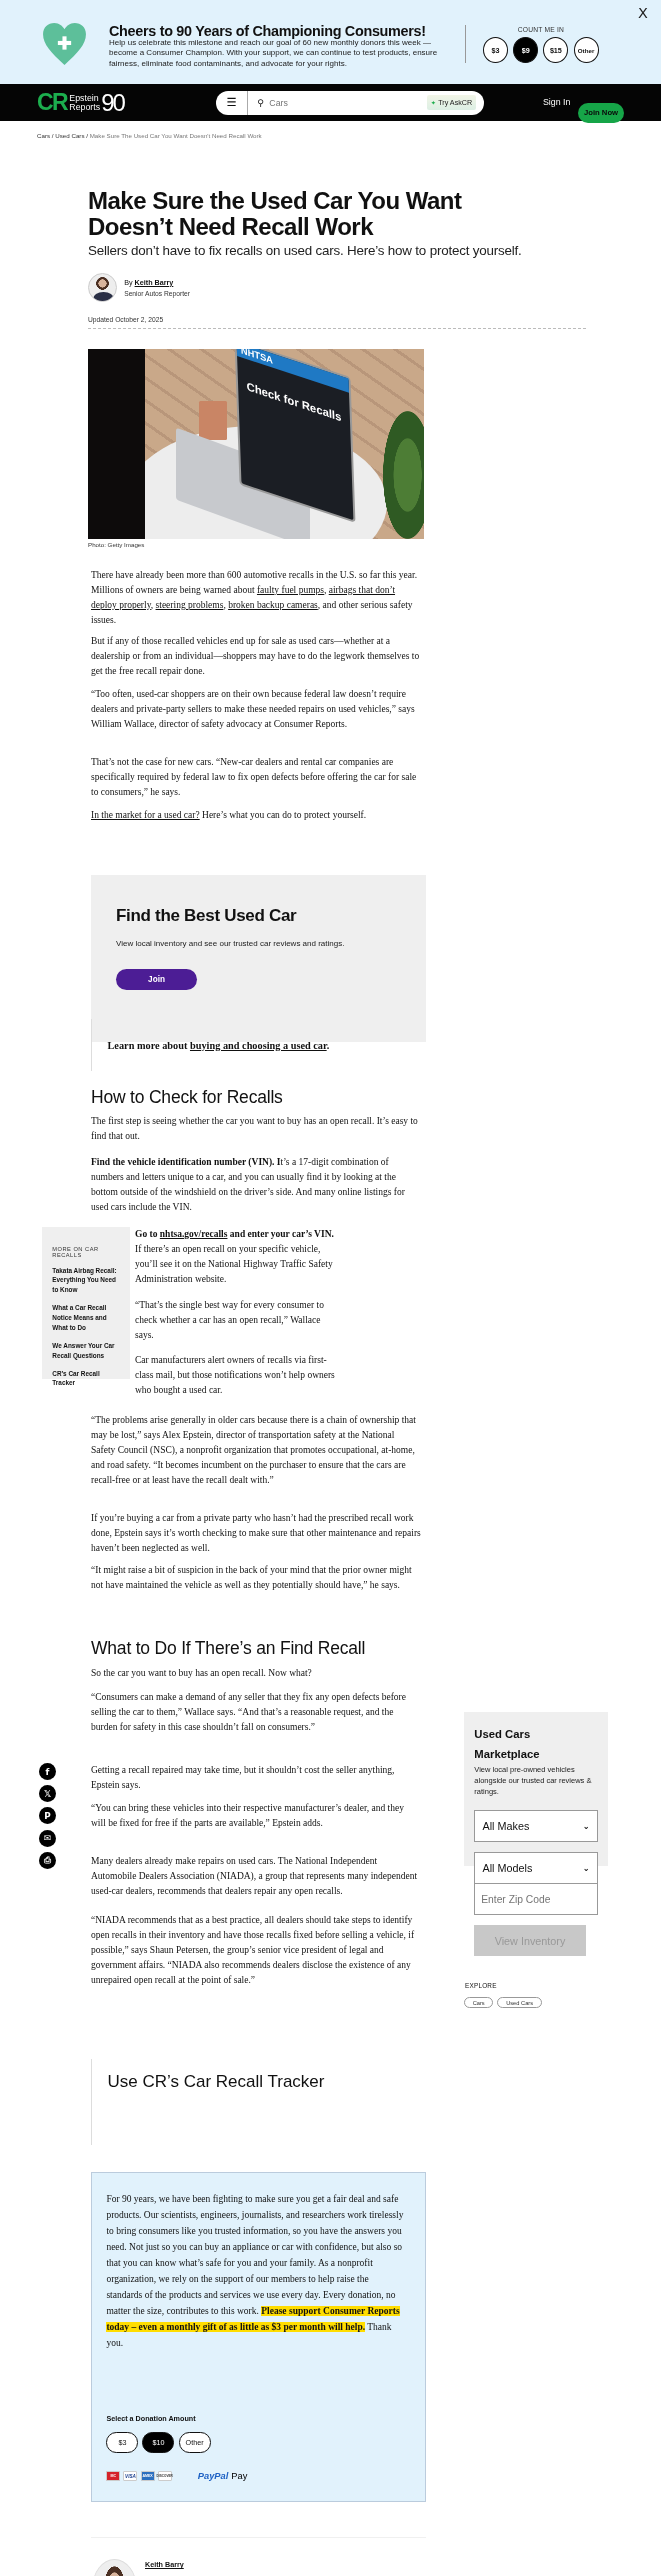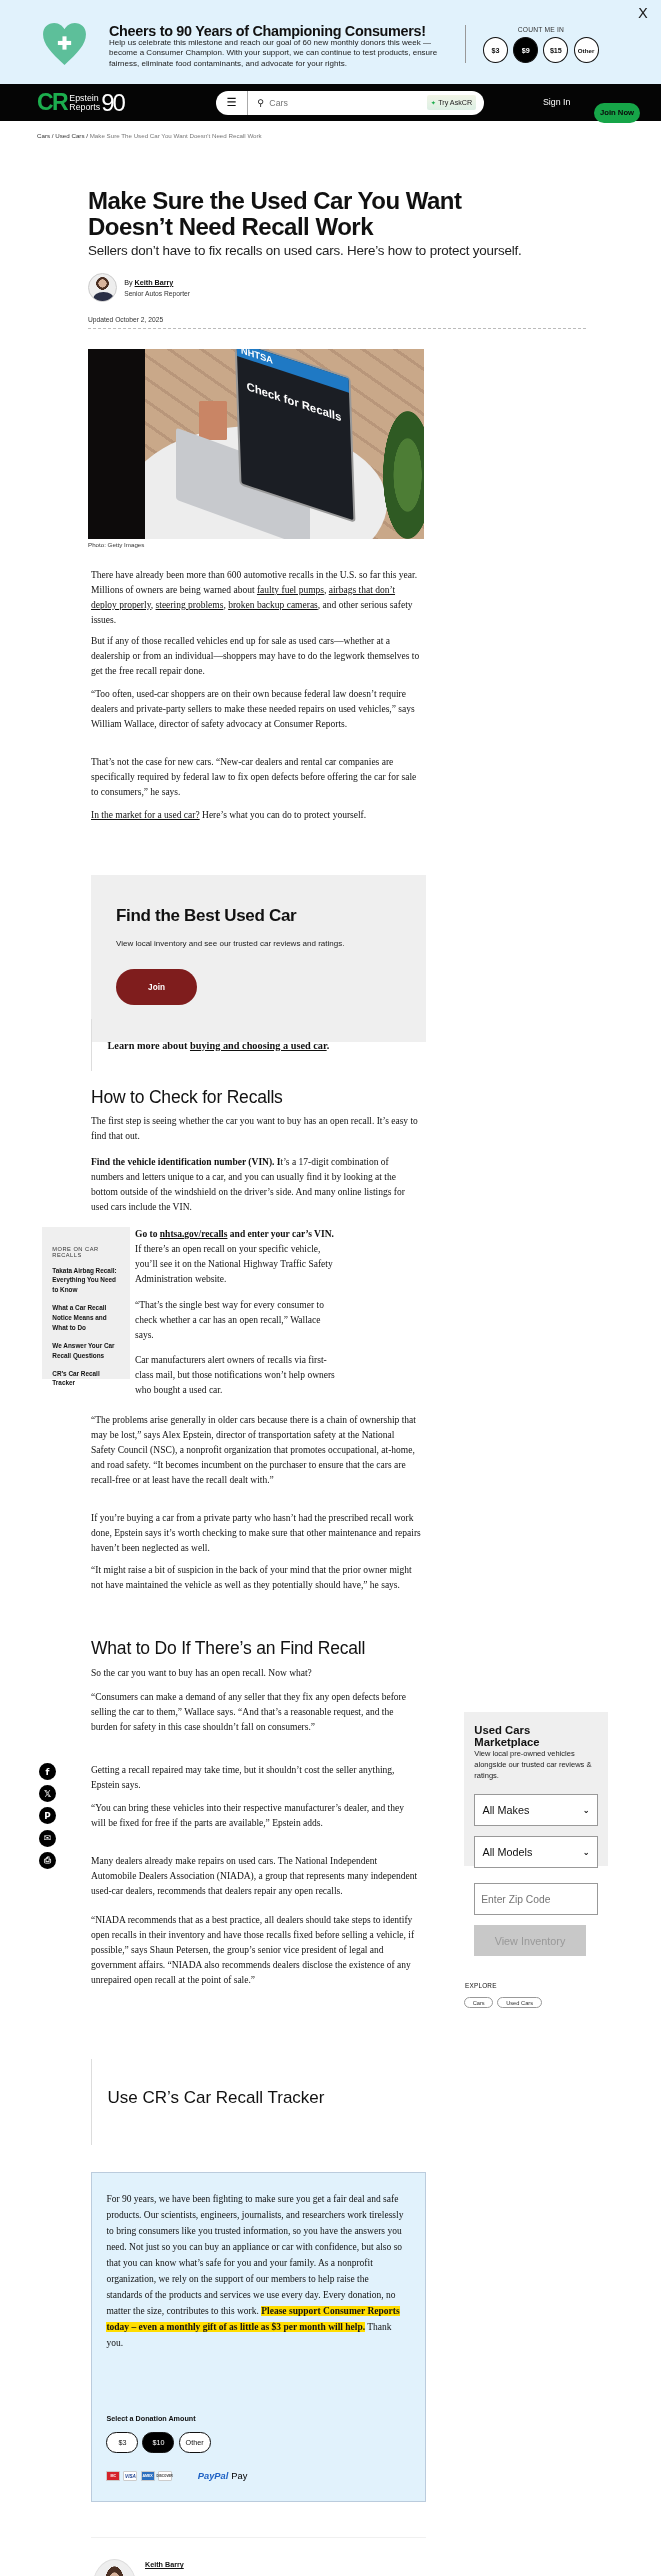--- a/index.html
+++ b/index.html
@@ -26,21 +26,21 @@
   .logo .cr { font-size: 23px; font-weight: 900; color: #1cae4e; letter-spacing: -1.5px; }
   .logo .words { color: #fff; font-size: 8.8px; line-height: 8.2px; margin-left: 2.1px; }
   .logo .ninety { color: #fff; font-size: 24px; font-weight: 300; margin-left: 1px; letter-spacing: -2.1px; }
   .searchbar { position: absolute; left: 216px; top: 6.7px; width: 268px; height: 24px; background: #fff; border-radius: 12px; display: flex; align-items: center; }
   .searchbar .menu { width: 32px; height: 100%; display: flex; align-items: center; justify-content: center; border-right: 0.5px solid #aaa; font-size: 11.3px; cursor: pointer; }
   .searchbar .mag { margin-left: 9.3px; font-size: 9.3px; font-family: "DejaVu Sans", sans-serif; }
   .searchbar input { border: none; outline: none; font-size: 8.8px; margin-left: 5.2px; width: 144px; font-family: "Liberation Sans", sans-serif; color: #888; background: transparent; }
   .searchbar .askcr { position: absolute; right: 8.2px; top: 4.1px; height: 15.5px; padding: 0 3.6px; background: linear-gradient(180deg, #f2f5e7, #dcefe4); border-radius: 2.1px; display: flex; align-items: center; font-size: 7.2px; color: #222; cursor: pointer; }
   .searchbar .askcr .spark { color: #1cae4e; margin-right: 2.1px; font-size: 6.2px; }
   .signin { position: absolute; left: 543px; top: 13.4px; color: #fff; font-size: 8.8px; cursor: pointer; text-align: center; }
-  .joinbtn { position: absolute; left: 578px; top: 18.5px; width: 46px; height: 20.6px; border-radius: 10.3px; background: #16a548; color: #0a0a0a; font-weight: bold; font-size: 7.7px; display: flex; align-items: center; justify-content: center; cursor: pointer; margin-left: 16px; }
+  .joinbtn { position: absolute; left: 578px; top: 18.5px; width: 46px; height: 20.6px; border-radius: 10.3px; background: #16a548; color: #0a0a0a; font-weight: bold; font-size: 7.7px; display: flex; align-items: center; justify-content: center; cursor: pointer; }
 
   
   .breadcrumb { position: absolute; left: 37px; top: 132px; font-size: 6.2px; color: #333; }
   .breadcrumb .cur { color: #777; }
 
   
   .h1 { position: absolute; left: 88px; top: 188px; width: 422px; font-size: 24px; line-height: 26px; font-weight: 900; letter-spacing: -0.5px; }
   .dek { position: absolute; left: 88px; top: 243px; width: 464px; font-size: 13.4px; color: #222; font-weight: 300; letter-spacing: -0.2px; }
   .author-row { position: absolute; left: 88px; top: 273px; display: flex; align-items: center; }
   .avatar-sm { width: 29px; height: 29px; border-radius: 50%; background: radial-gradient(circle at 50% 35%, #d8b49c 0 18%, #4a2f22 19% 28%, #eee 29% 100%); position: relative; overflow: hidden; border: 0.5px solid #ccc; }
@@ -66,53 +66,53 @@
 
   
   .p { position: absolute; left: 91px; width: 330px; font-family: "Liberation Serif", serif; font-size: 9.5px; line-height: 15px; color: #111; }
   .p a { text-decoration: underline; }
   .p b { font-weight: bold; }
 
   
   .promo { position: absolute; left: 91px; top: 875px; width: 335px; height: 167px; background: #efefef; }
   .promo .t { position: absolute; left: 25px; top: 31px; font-size: 17px; font-weight: bold; letter-spacing: -0.3px; }
   .promo .d { position: absolute; left: 25px; top: 64px; font-size: 8px; color: #222; }
-  .promo .btn { position: absolute; left: 25px; top: 94px; width: 81px; height: 36px; background: #7f1d1d; border-radius: 19px; color: #fff; font-weight: bold; font-size: 8.2px; display: flex; align-items: center; justify-content: center; cursor: pointer; }
+  .promo .btn { position: absolute; left: 25px; top: 94px; width: 81px; height: 21px; background: #4c1d95; border-radius: 19px; color: #fff; font-weight: bold; font-size: 8.2px; display: flex; align-items: center; justify-content: center; cursor: pointer; }
 
   .learnmore { position: absolute; left: 91px; top: 1019px; width: 335px; height: 52px; border-left: 1.5px solid #ddd; }
   .learnmore .txt { position: absolute; left: 15.5px; top: 20.6px; font-family: "Liberation Serif", serif; font-weight: bold; font-size: 10.3px; }
   .learnmore .txt a { text-decoration: underline; }
 
   .h2 { position: absolute; left: 91px; font-size: 17.5px; font-weight: 300; color: #111; letter-spacing: -0.2px; }
 
   
   .related { position: absolute; left: 42px; top: 1227px; width: 88px; height: 152px; background: #efefef; padding: 18.5px 10.3px; }
   .related .lbl { font-size: 5.7px; letter-spacing: 0.5px; color: #333; margin-bottom: 8.2px; }
   .related a { display: block; font-weight: bold; font-size: 6.4px; line-height: 9.8px; margin-bottom: 8.2px; text-decoration: none; cursor: pointer; }
 
   
   .share { position: absolute; left: 39px; top: 1763px; display: flex; flex-direction: column; gap: 5.2px; }
   .share .ico { width: 17px; height: 17px; border-radius: 50%; background: #000; color: #fff; display: flex; align-items: center; justify-content: center; font-size: 8.8px; font-weight: bold; cursor: pointer; font-family: "DejaVu Sans", sans-serif; }
 
   
   .market { position: absolute; left: 464px; top: 1712px; width: 144px; height: 154px; background: #efefef; padding: 12.4px 10.3px; }
-  .market .t { font-size: 11.3px; font-weight: bold; line-height: 12px; }
+  .market .t { font-size: 11.3px; font-weight: bold; line-height: 20px; }
   .market .d { font-size: 7.5px; line-height: 10.8px; color: #222; margin-top: 1px; }
   .market .sel { margin-top: 12.4px; height: 32px; background: #fff; border: 0.5px solid #999; display: flex; align-items: center; justify-content: space-between; padding: 0 7.2px; font-size: 10.8px; cursor: pointer; }
   .market .sel + .sel { margin-top: 10.3px; }
   .market .chev { font-family: "DejaVu Sans", sans-serif; font-size: 8.2px; font-weight: bold; }
   .zip { position: absolute; left: 474px; top: 1883px; width: 124px; height: 32px; border: 0.5px solid #999; background: #fff; font-size: 10.3px; padding-left: 6.2px; font-family: "Liberation Sans", sans-serif; color: #999; }
   .viewinv { position: absolute; left: 474px; top: 1925px; width: 112px; height: 31px; background: #c8c8c8; color: #999; font-size: 10.8px; display: flex; align-items: center; justify-content: center; cursor: pointer; }
   .explore { position: absolute; left: 465px; top: 1982px; font-size: 6.4px; color: #111; letter-spacing: 0.2px; }
   .chips { position: absolute; left: 464px; top: 1997px; display: flex; gap: 4.1px; }
   .chip { border: 0.5px solid #999; border-radius: 6.2px; padding: 1.5px 7.7px; font-size: 5.7px; color: #333; cursor: pointer; }
 
   
   .tracker { position: absolute; left: 91px; top: 2059px; width: 335px; height: 86px; border-left: 1.5px solid #ddd; }
-  .tracker .h { position: absolute; left: 15.5px; top: 13.4px; font-size: 17px; font-weight: 300; margin-top: 16px; }
+  .tracker .h { position: absolute; left: 15.5px; top: 13.4px; font-size: 17px; font-weight: 300; }
   .tracker .b { position: absolute; left: 15.5px; top: 43px; width: 319px; font-family: "Liberation Serif", serif; font-weight: bold; font-size: 9.8px; line-height: 15px; }
   .tracker .b a { text-decoration: underline; }
 
   
   .donate { position: absolute; left: 91px; top: 2172px; width: 335px; height: 330px; background: #e1f2fc; border: 0.5px solid #bcd; }
   .donate .txt { position: absolute; left: 14.4px; top: 17.5px; width: 299px; font-family: "Liberation Serif", serif; font-size: 9.5px; line-height: 16px; }
   .donate .hl { background: #ffdd00; font-weight: bold; }
   .donate .sel-lbl { position: absolute; left: 14.4px; top: 241px; font-weight: bold; font-size: 7.2px; }
   .donate .amounts { position: absolute; left: 14.4px; top: 259px; display: flex; gap: 4.1px; }
   .donate .amt { width: 32px; height: 20.6px; border: 0.8px solid #111; border-radius: 10.3px; background: #fff; display: flex; align-items: center; justify-content: center; font-size: 7.2px; cursor: pointer; }

